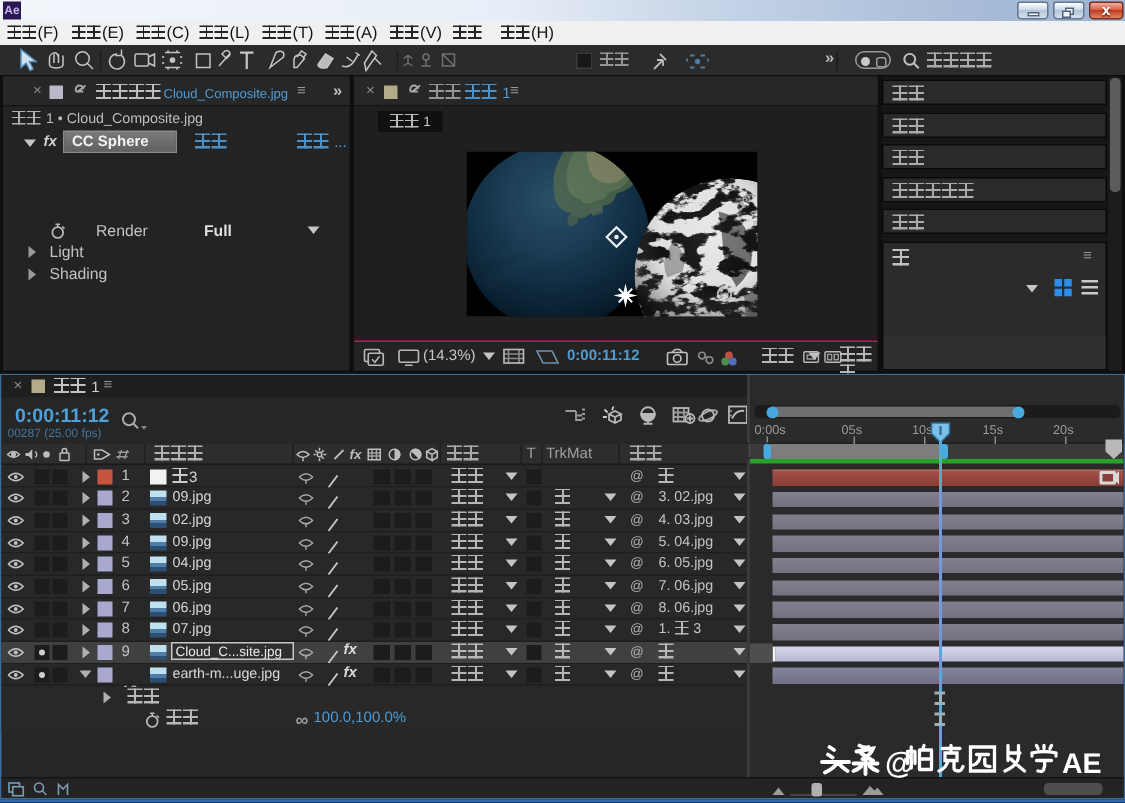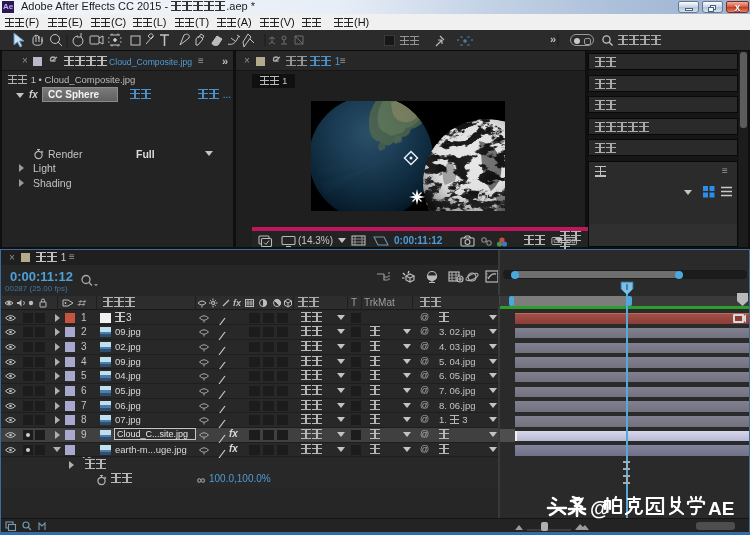--- a/index.html
+++ b/index.html
@@ -16,21 +16,20 @@
 .tri-r{width:0;height:0;border-left:5px solid #9a9a9a;border-top:4px solid transparent;border-bottom:4px solid transparent;display:inline-block}
 .tri-d{width:0;height:0;border-top:5px solid #c4c4c4;border-left:4px solid transparent;border-right:4px solid transparent;display:inline-block}
 .blue{color:#4f9bd5}
 .dim{color:#9e9e9e}
 </style></head>
 <body>
 <div id="w">
 
 <div class="a" id="titlebar" style="left:0;top:0;width:750px;height:14px;background:linear-gradient(to right,#f2f6fb 0,#e8eef7 45%,#c3d2e6 65%,#a9bdd8 85%,#9db3d1 100%)">
   <div class="a" style="left:2px;top:1px;width:12px;height:12px;background:#2b1752;color:#c3b2ee;font-size:8px;font-weight:bold;text-align:center;line-height:12px">Ae</div>
-  <div class="a" style="left:21px;top:0;font-size:11px;color:#1c1c1c;white-space:nowrap">Adobe After Effects CC 2015 - <b class="z z10" style="color:#222"></b><b class="z z10" style="color:#222"></b><b class="z z10" style="color:#222"></b><b class="z z10" style="color:#222"></b><b class="z z10" style="color:#222"></b>.aep *</div>
   <div class="a" style="left:678px;top:1px;width:21px;height:12px;background:linear-gradient(#fdfeff,#ccd9e8 45%,#b4c6db 50%,#d4e0ee);border:1px solid #67788c;border-radius:2px 2px 3px 3px">
         <div class="a" style="left:6px;top:6px;width:8px;height:3px;background:#fff;border:1px solid #50607a"></div>
       </div>
   <div class="a" style="left:702px;top:1px;width:21px;height:12px;background:linear-gradient(#fdfeff,#ccd9e8 45%,#b4c6db 50%,#d4e0ee);border:1px solid #67788c;border-radius:2px 2px 3px 3px">
         <div class="a" style="left:7px;top:3px;width:6px;height:5px;border:1px solid #50607a;background:#f5f9ff"></div>
         <div class="a" style="left:5px;top:5px;width:6px;height:5px;border:1px solid #50607a;background:#f5f9ff"></div>
       </div>
   <div class="a" style="left:726px;top:1px;width:23px;height:12px;background:linear-gradient(#f0b0a0,#d95f43 45%,#bf3a20 50%,#e08568);border:1px solid #7a2c1c;border-radius:2px 2px 3px 3px;color:#fff;font-weight:bold;font-size:10px;text-align:center;line-height:11px;text-shadow:0 1px 1px #701f10">x</div>
 </div>
 
@@ -118,21 +117,21 @@
     <span class="a" style="left:27px;top:1px;color:#cfcfcf;font-size:10px;font-style:italic;font-weight:bold">fx</span>
     <div class="a" style="left:40px;top:-1px;width:76px;height:15px;background:linear-gradient(#7a7a7a,#606060);border:1px solid #8c8c8c;color:#f2f2f2;font-size:10px;font-weight:bold;padding:1px 0 0 5px">CC Sphere</div>
     <span class="a blue" style="left:128px;top:1px;font-size:10px"><b class="z z10"></b><b class="z z10"></b></span>
     <span class="a blue" style="left:196px;top:1px;font-size:10px"><b class="z z10"></b><b class="z z10"></b> ...</span>
   </div>
   <div class="a" style="left:0;top:95.5px;width:231px;height:15px">
         <svg class="a" style="left:31px;top:1px" width="11" height="12" viewBox="0 0 11 12">
           <circle cx="5.5" cy="7" r="3.6" fill="none" stroke="#b5b5b5" stroke-width="1.2"></circle>
           <path d="M4 1.5 h3 M5.5 1.5 v2 M8.5 3 l1.5 1.5" stroke="#b5b5b5" stroke-width="1.1"></path>
         </svg>
-        <span class="a" style="left:46px;top:1px;color:#c3c3c3;font-size:10.5px">Render</span>
+        <span class="a" style="left:62px;top:1px;color:#c3c3c3;font-size:10.5px">Render</span>
         <span class="a" style="left:134px;top:1px;color:#dedede;font-size:10.5px;font-weight:bold">Full</span>
         <span class="tri-d a" style="left:203px;top:4px"></span>
       </div>
   <div class="a" style="left:0;top:110px;width:231px;height:15px">
         <span class="tri-r a" style="left:17px;top:3px"></span>
         <span class="a" style="left:31px;top:1px;color:#c3c3c3;font-size:10.5px">Light</span>
       </div>
   <div class="a" style="left:0;top:124.5px;width:231px;height:15px">
         <span class="tri-r a" style="left:17px;top:3px"></span>
         <span class="a" style="left:31px;top:1px;color:#c3c3c3;font-size:10.5px">Shading</span>
@@ -222,21 +221,21 @@
           </g>
 
       <g transform="translate(100,57)" stroke="#e8eef4" fill="none" stroke-width="1.5">
             <path d="M0 -6.5 L6.5 0 L0 6.5 L-6.5 0 Z"></path>
             <circle r="1.5" fill="#e8eef4" stroke="none"></circle>
           </g>
       <circle cx="172" cy="95" r="4.5" fill="none" stroke="#cfcfcf" stroke-width="1.3" opacity=".85"></circle>
     </g>
   </svg>
 
-  <div class="a" style="left:16px;top:176px;width:349px;height:20px;background:#232323;border-top:4px solid #be185d">
+  <div class="a" style="left:0;top:176px;width:349px;height:20px;background:#232323;border-top:1px solid #be185d">
     <svg class="a" style="left:6px;top:3px" width="44 " height="14" viewBox="0 0 44 14">
       <g fill="none" stroke="#b9b9b9" stroke-width="1.1">
         <rect x="1" y="2" width="10" height="8" rx="1"></rect>
             <rect x="3.5" y="4.5" width="10" height="8" rx="1" fill="#232323"></rect>
             <path d="M6 8.5 l2 2 3-4" stroke-width="1"></path>
         <rect x="24" y="2.5" width="13" height="8" rx="1"></rect>
             <path d="M28 12.5 h5"></path>
       </g>
     </svg>
     <span class="a" style="left:46px;top:4px;color:#c7c7c7;font-size:10px">(14.3%)</span>
@@ -738,20 +737,32 @@
         <span class="a" style="left:196px;top:1px;color:#9a9a9a;font-size:12px;font-weight:bold;letter-spacing:0">∞</span>
         <span class="a blue" style="left:208px;top:1px;font-size:10px">100.0,100.0%</span>
       </div>
 <div class="a" style="left:498px;top:1px;width:251px;height:282px;background:#2a2a2a">
 <div class="a" style="left:0;top:0;width:2px;height:282px;background:#3a3a3a"></div>
 <div class="a" style="left:5px;top:20px;width:244px;height:9px;background:#1b1b1b;border-radius:4px">
           <div class="a" style="left:10px;top:1px;width:166px;height:7px;background:#6e6e6e;border-radius:3px"></div>
           <div class="a" style="left:8px;top:0.5px;width:8px;height:8px;background:#49a8dc;border-radius:50%"></div>
           <div class="a" style="left:172px;top:0.5px;width:8px;height:8px;background:#49a8dc;border-radius:50%"></div>
         </div>
+<div class="a" style="left:2px;top:29px;width:249px;height:17px;background:#2b2b2b;border-bottom:1px solid #1f1f1f">
+<span class="a" style="left:3px;top:2px;color:#9a9a9a;font-size:8.5px">0:00s</span>
+<div class="a" style="left:11px;top:12px;width:1px;height:5px;background:#8a8a8a"></div>
+<span class="a" style="left:61px;top:2px;color:#9a9a9a;font-size:8.5px">05s</span>
+<div class="a" style="left:69px;top:12px;width:1px;height:5px;background:#8a8a8a"></div>
+<span class="a" style="left:108px;top:2px;color:#9a9a9a;font-size:8.5px">10s</span>
+<div class="a" style="left:116px;top:12px;width:1px;height:5px;background:#8a8a8a"></div>
+<span class="a" style="left:155px;top:2px;color:#9a9a9a;font-size:8.5px">15s</span>
+<div class="a" style="left:163px;top:12px;width:1px;height:5px;background:#8a8a8a"></div>
+<span class="a" style="left:202px;top:2px;color:#9a9a9a;font-size:8.5px">20s</span>
+<div class="a" style="left:210px;top:12px;width:1px;height:5px;background:#8a8a8a"></div>
+</div>
 <svg class="a" style="left:121px;top:31px" width="16" height="16" viewBox="0 0 16 16">
           <path d="M2 1 H14 V8 L8 14 L2 8 Z" fill="#7cc0e8" stroke="#2e6e96" stroke-width="1"></path>
           <path d="M8 3 V9" stroke="#2e6e96" stroke-width="1.5"></path>
         </svg>
 <div class="a" style="left:0;top:45px;width:14px;height:11px;background:#4a4a4a;border:1px solid #2a2a2a"></div>
         <div class="a" style="left:2px;top:46px;width:249px;height:10px;background:#3a3a3a">
           <div class="a" style="left:13px;top:0;width:115px;height:10px;background:#7d7d7d"></div>
           <div class="a" style="left:9px;top:0;width:5px;height:10px;background:#49a8dc;border-radius:2px"></div>
           <div class="a" style="left:127px;top:0;width:5px;height:10px;background:#49a8dc;border-radius:2px"></div>
         </div>

